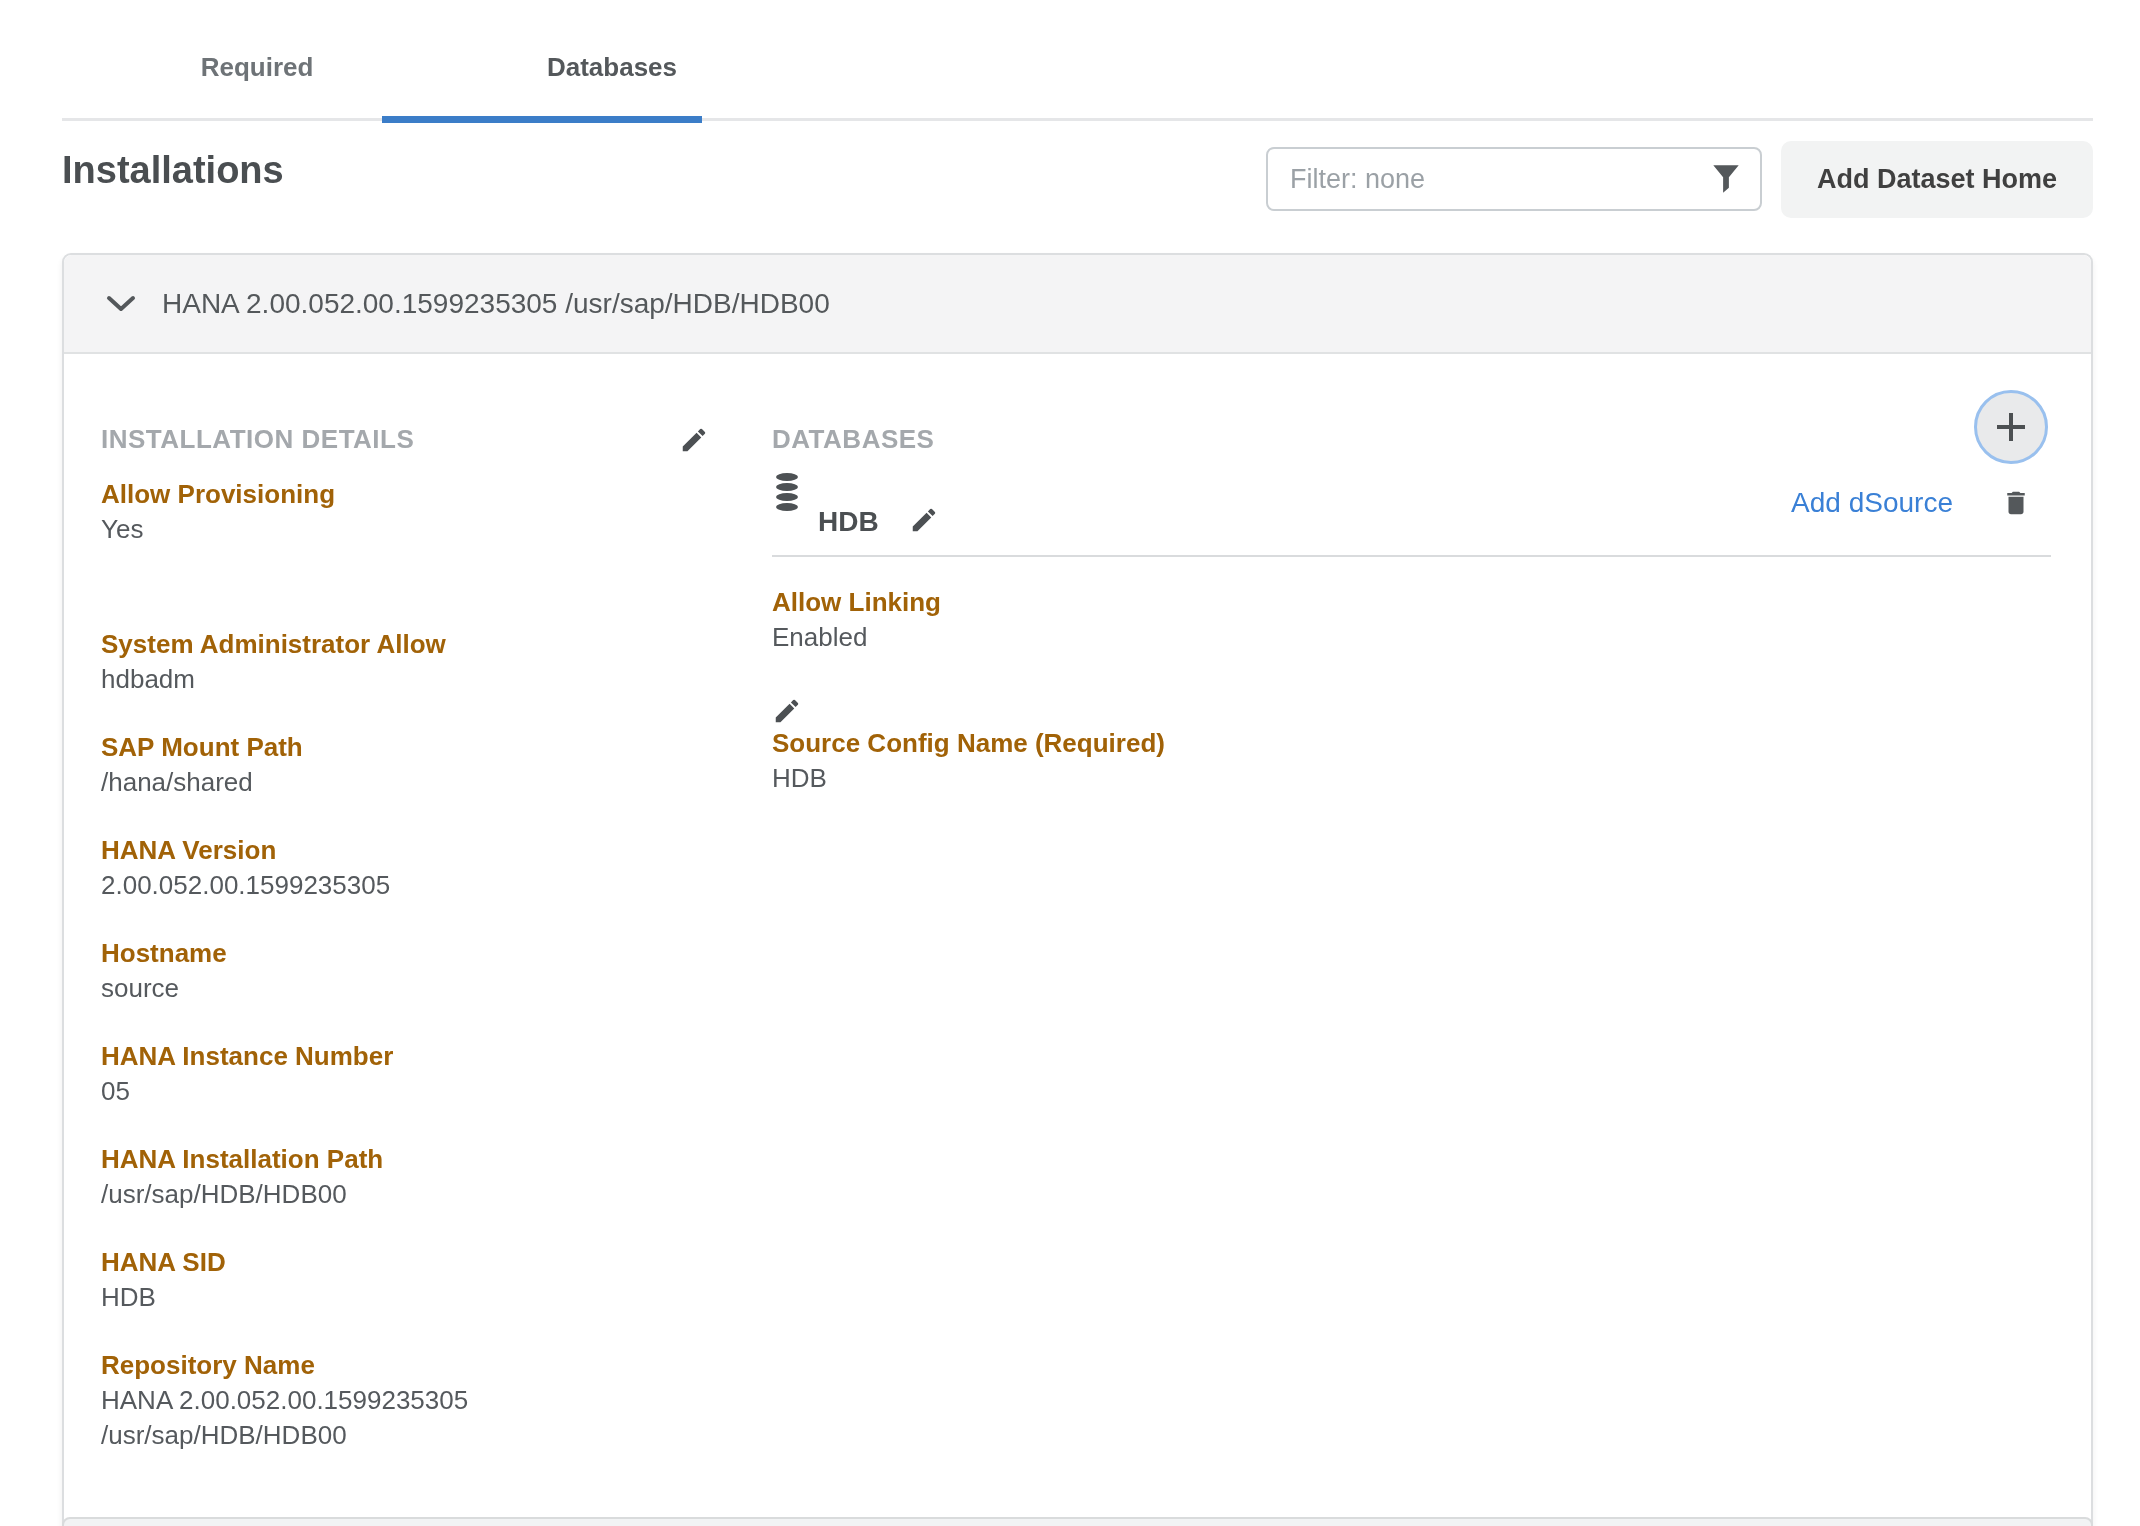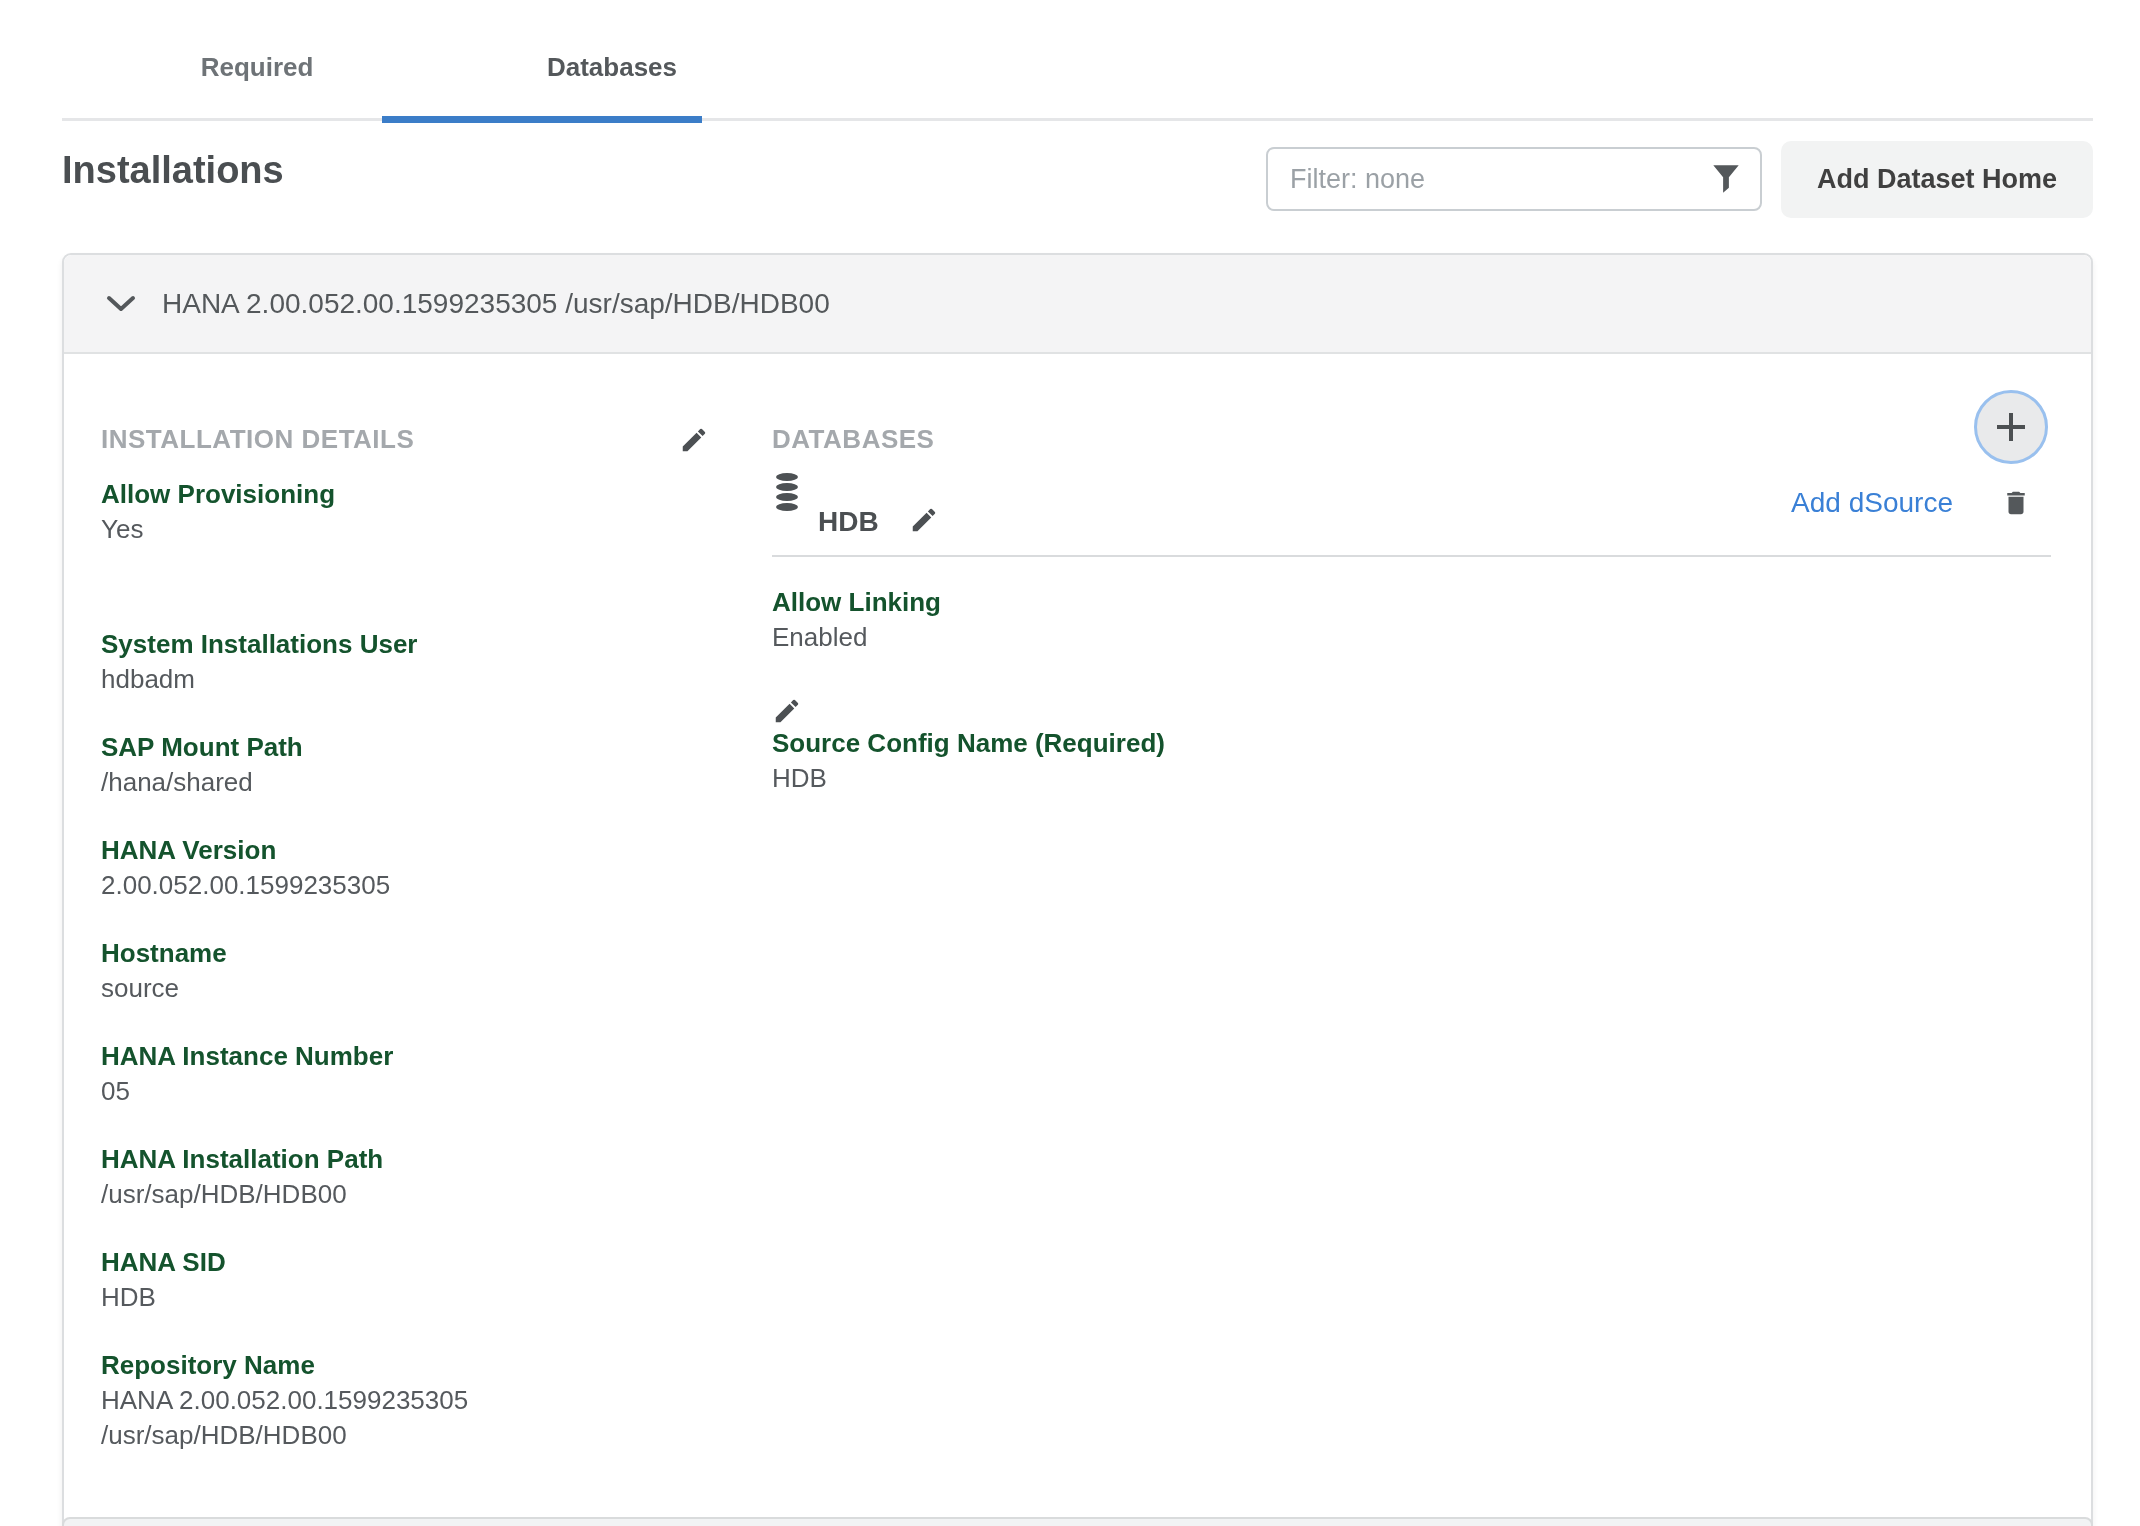--- a/index.html
+++ b/index.html
@@ -131,21 +131,21 @@
     color: #a4a8ac;
     letter-spacing: 0.5px;
   }
   .pencil-icon { width: 30px; height: 30px; cursor: pointer; flex: none; }
 
   .field { margin-bottom: 33px; }
   .field-gap-lg { margin-bottom: 80px; }
   .field-label {
     font-size: 26px;
     font-weight: bold;
-    color: #14532d;
+    color: #a16207;
     line-height: 35px;
   }
   .field-value {
     font-size: 26px;
     color: #55595d;
     line-height: 35px;
     max-width: 580px;
   }
 
   
@@ -255,21 +255,21 @@
         <svg class="pencil-icon" viewBox="0 0 24 24">
           <path fill="#4c5053" d="M3 17.25V21h3.75L17.81 9.94l-3.75-3.75L3 17.25zM20.71 7.04c.39-.39.39-1.02 0-1.41l-2.34-2.34a1 1 0 0 0-1.41 0l-1.83 1.83 3.75 3.75 1.83-1.83z"></path>
         </svg>
       </div>
 
       <div class="field field-gap-lg">
         <div class="field-label">Allow Provisioning</div>
         <div class="field-value">Yes</div>
       </div>
       <div class="field">
-        <div class="field-label">System Installations User</div>
+        <div class="field-label">System Administrator Allow</div>
         <div class="field-value">hdbadm</div>
       </div>
       <div class="field">
         <div class="field-label">SAP Mount Path</div>
         <div class="field-value">/hana/shared</div>
       </div>
       <div class="field">
         <div class="field-label">HANA Version</div>
         <div class="field-value">2.00.052.00.1599235305</div>
       </div>

